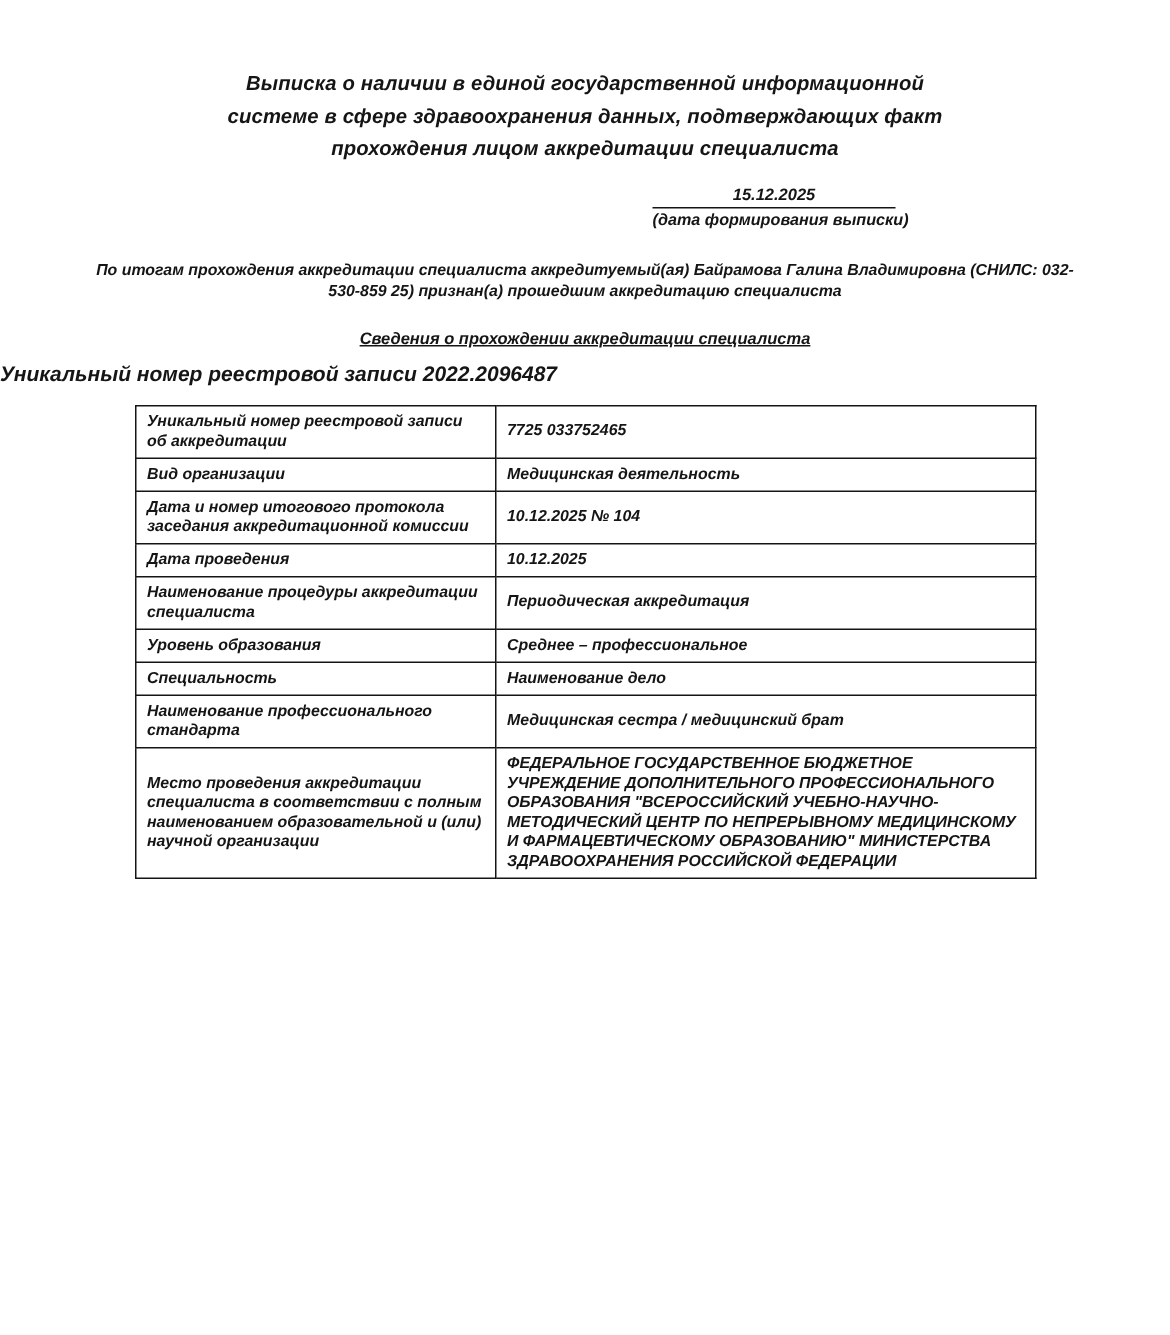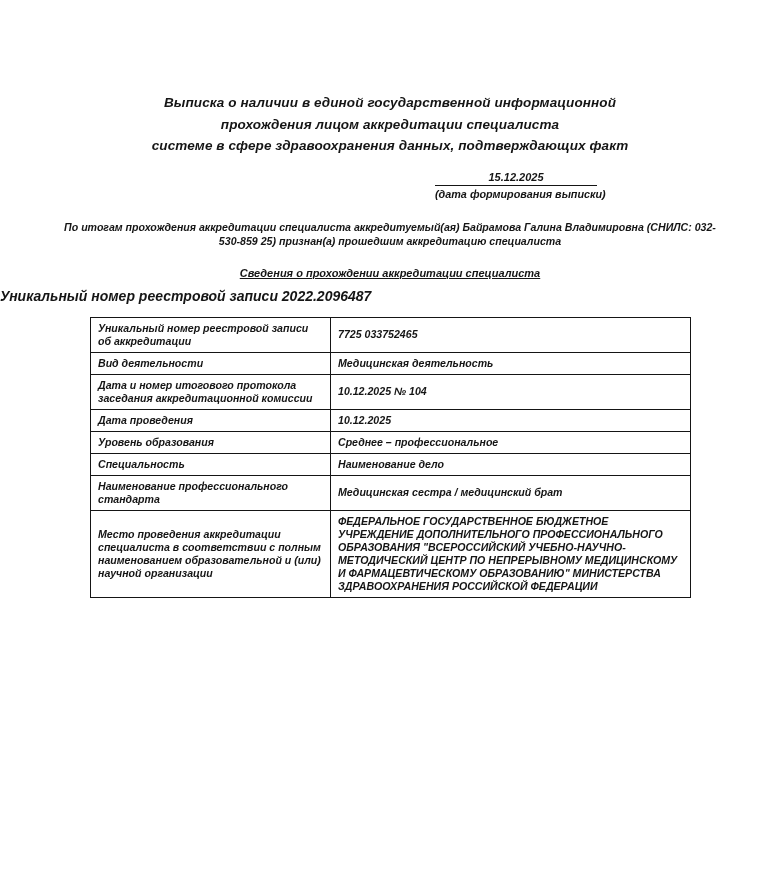--- a/index.html
+++ b/index.html
@@ -7,21 +7,21 @@
   body {
     width: 780px; height: 890px;
     font-family: "Liberation Sans", sans-serif;
     font-style: italic; font-weight: bold;
     color: #151515;
     overflow: hidden;
   }
   .page { position: relative; width: 780px; height: 890px; background: #ffffff; }
 
   .doc-title {
-    padding-top: 92px;
+    padding-top: 45px;
     text-align: center;
     font-size: 13.5px;
     line-height: 21.5px;
     letter-spacing: 0.1px;
   }
 
   .date-block {
     margin: 14px 0 0 435px;
     width: 162px;
     text-align: center;
@@ -75,52 +75,56 @@
   td.label-cell { width: 240px; }
   td.value-cell { width: 360px; padding-left: 11px; }
 </style>
 </head>
 <body>
 
 <div class="page">
 
   <div class="doc-title">
     <div>Выписка о наличии в единой государственной информационной</div>
+    <div>системе в сфере здравоохранения данных, подтверждающих факт</div>
     <div>прохождения лицом аккредитации специалиста</div>
-    <div>системе в сфере здравоохранения данных, подтверждающих факт</div>
   </div>
 
   <div class="date-block">
     <span class="date-value">15.12.2025</span>
     <span class="date-caption">(дата формирования выписки)</span>
   </div>
 
   <p class="intro">По итогам прохождения аккредитации специалиста аккредитуемый(ая) Байрамова Галина Владимировна (СНИЛС: 032-530-859 25) признан(а) прошедшим аккредитацию специалиста</p>
 
   <div class="section-heading">Сведения о прохождении аккредитации специалиста</div>
 
   <div class="registry-heading">Уникальный номер реестровой записи 2022.2096487</div>
 
   <table class="accr">
     <tbody>
       <tr>
         <td class="label-cell">Уникальный номер реестровой записи об аккредитации</td>
         <td class="value-cell">7725 033752465</td>
       </tr>
       <tr>
-        <td class="label-cell">Вид деятельности</td>
+        <td class="label-cell">Вид организации</td>
         <td class="value-cell">Медицинская деятельность</td>
       </tr>
       <tr>
         <td class="label-cell">Дата и номер итогового протокола заседания аккредитационной комиссии</td>
         <td class="value-cell">10.12.2025 № 104</td>
       </tr>
       <tr>
         <td class="label-cell">Дата проведения</td>
         <td class="value-cell">10.12.2025</td>
+      </tr>
+      <tr>
+        <td class="label-cell">Наименование процедуры аккредитации специалиста</td>
+        <td class="value-cell">Периодическая аккредитация</td>
       </tr>
       <tr>
         <td class="label-cell">Уровень образования</td>
         <td class="value-cell">Среднее – профессиональное</td>
       </tr>
       <tr>
         <td class="label-cell">Специальность</td>
         <td class="value-cell">Наименование дело</td>
       </tr>
       <tr>

